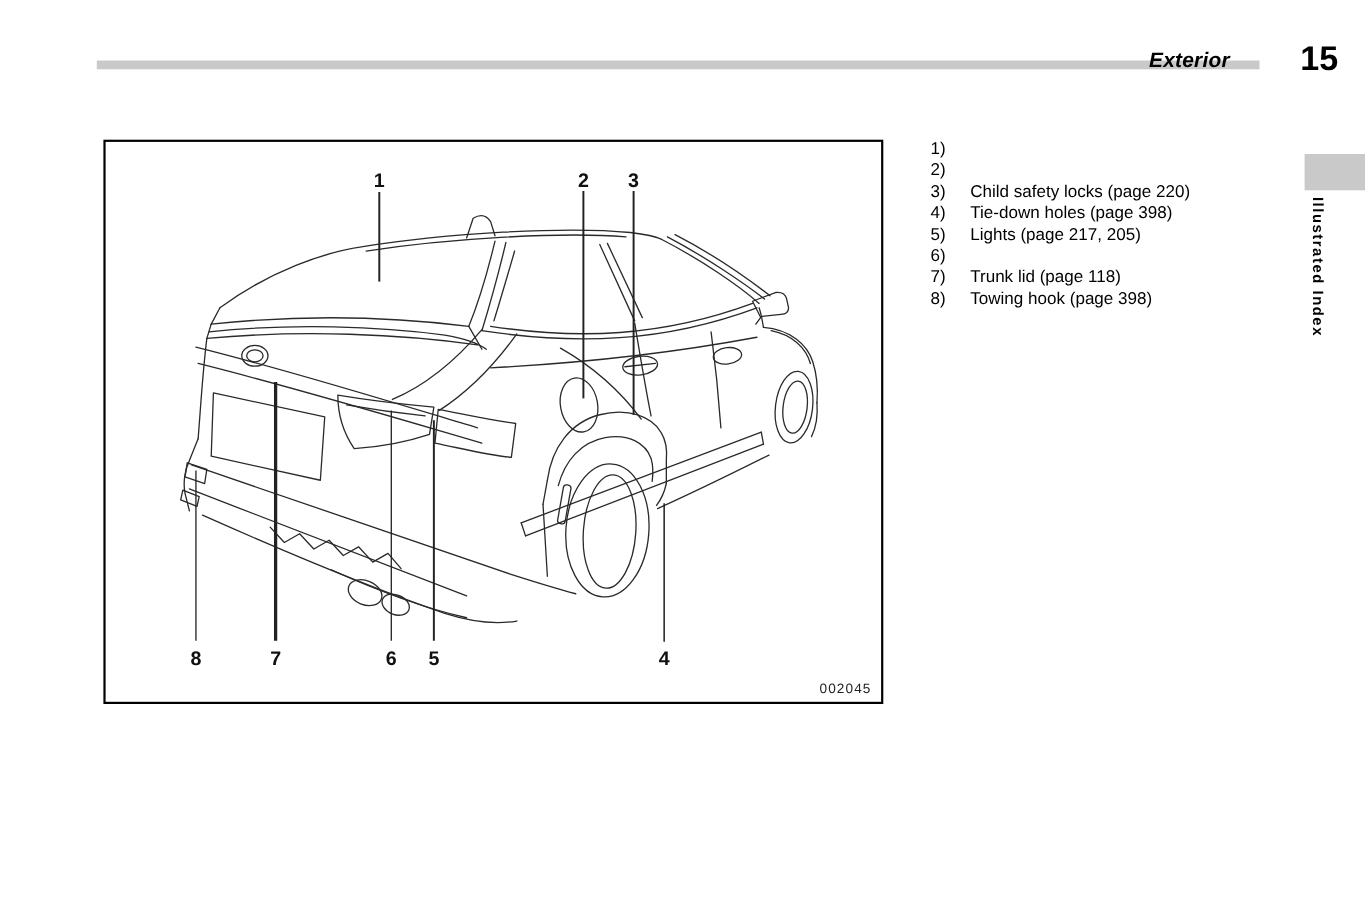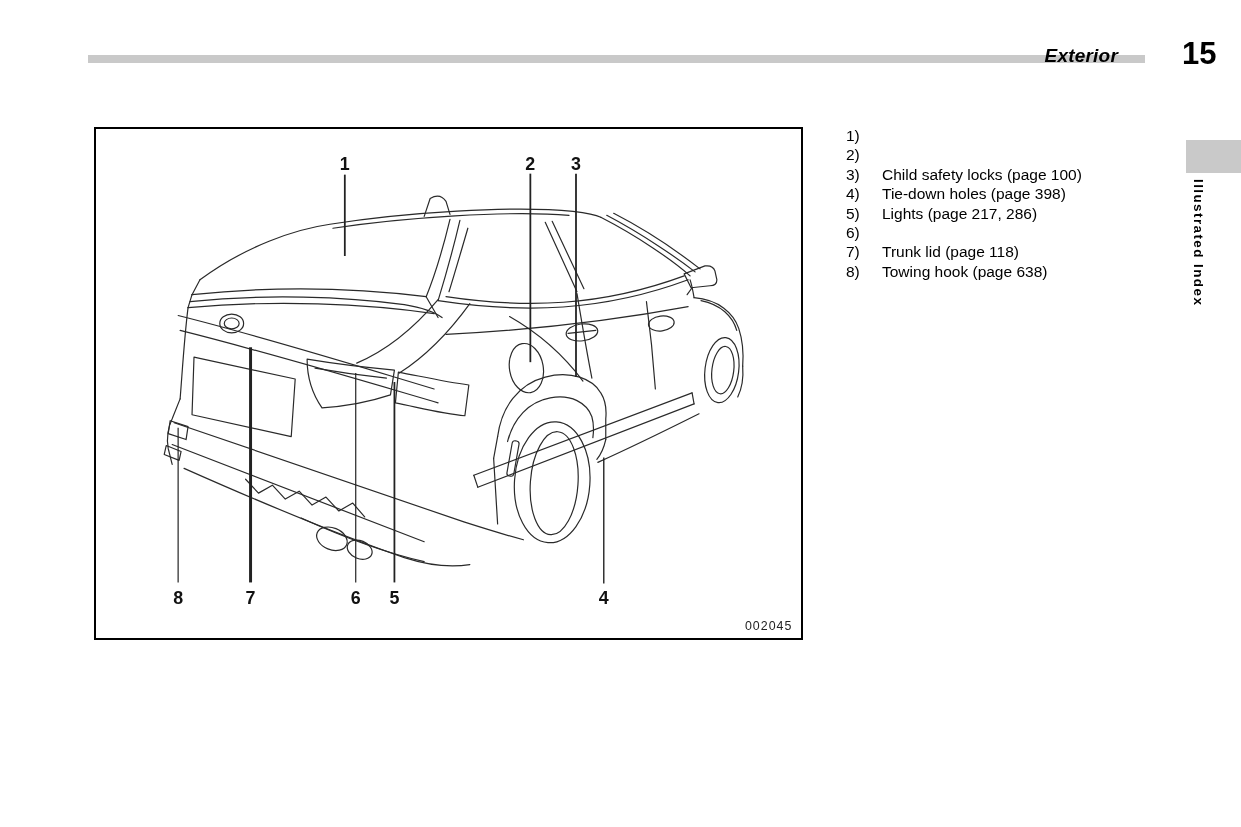--- a/index.html
+++ b/index.html
@@ -177,37 +177,37 @@
 
 <ul class="index-list">
   <li>
     <span class="index-num">1)</span>
   </li>
   <li>
     <span class="index-num">2)</span>
   </li>
   <li>
     <span class="index-num">3)</span>
-    <span>Child safety locks (page 100)</span>
+    <span>Child safety locks (page 220)</span>
   </li>
   <li>
     <span class="index-num">4)</span>
     <span>Tie-down holes (page 398)</span>
   </li>
   <li>
     <span class="index-num">5)</span>
-    <span>Lights (page 217, 286)</span>
+    <span>Lights (page 217, 205)</span>
   </li>
   <li>
     <span class="index-num">6)</span>
   </li>
   <li>
     <span class="index-num">7)</span>
     <span>Trunk lid (page 118)</span>
   </li>
   <li>
     <span class="index-num">8)</span>
-    <span>Towing hook (page 638)</span>
+    <span>Towing hook (page 398)</span>
   </li>
 </ul>
 
 <div class="side-tab"></div>
 <div class="side-tab-label">Illustrated Index</div>
 
 </body></html>

